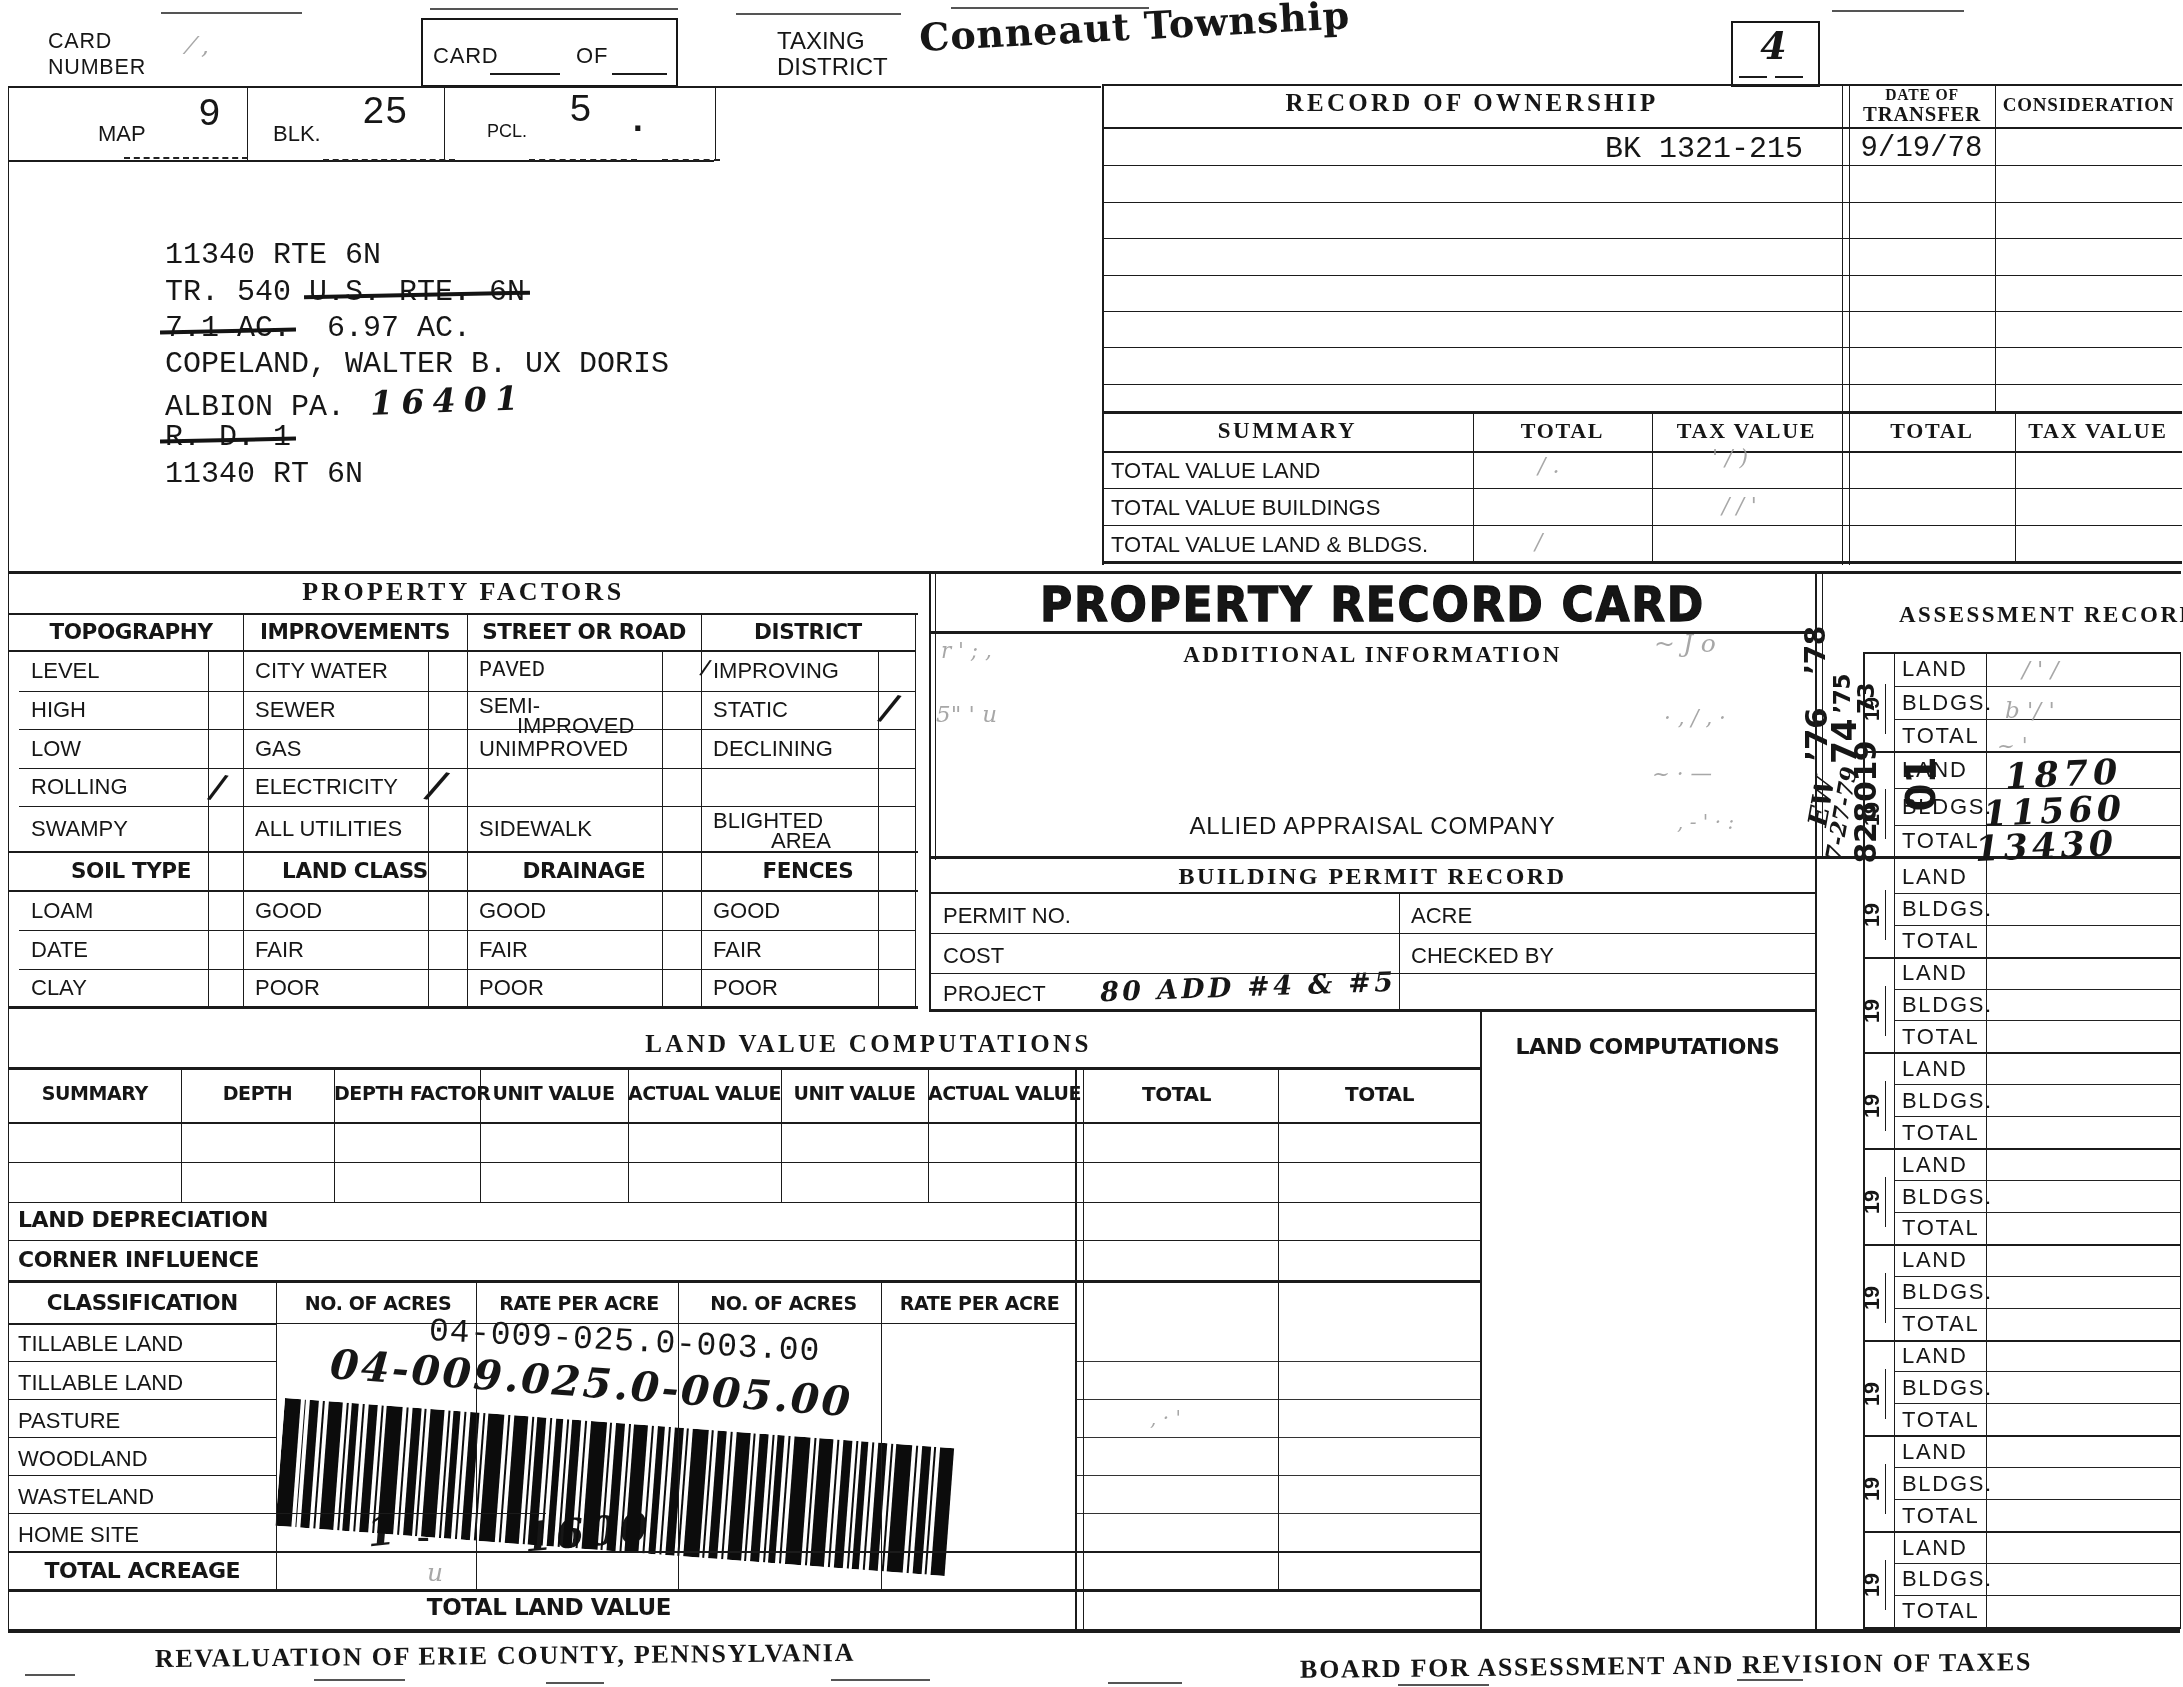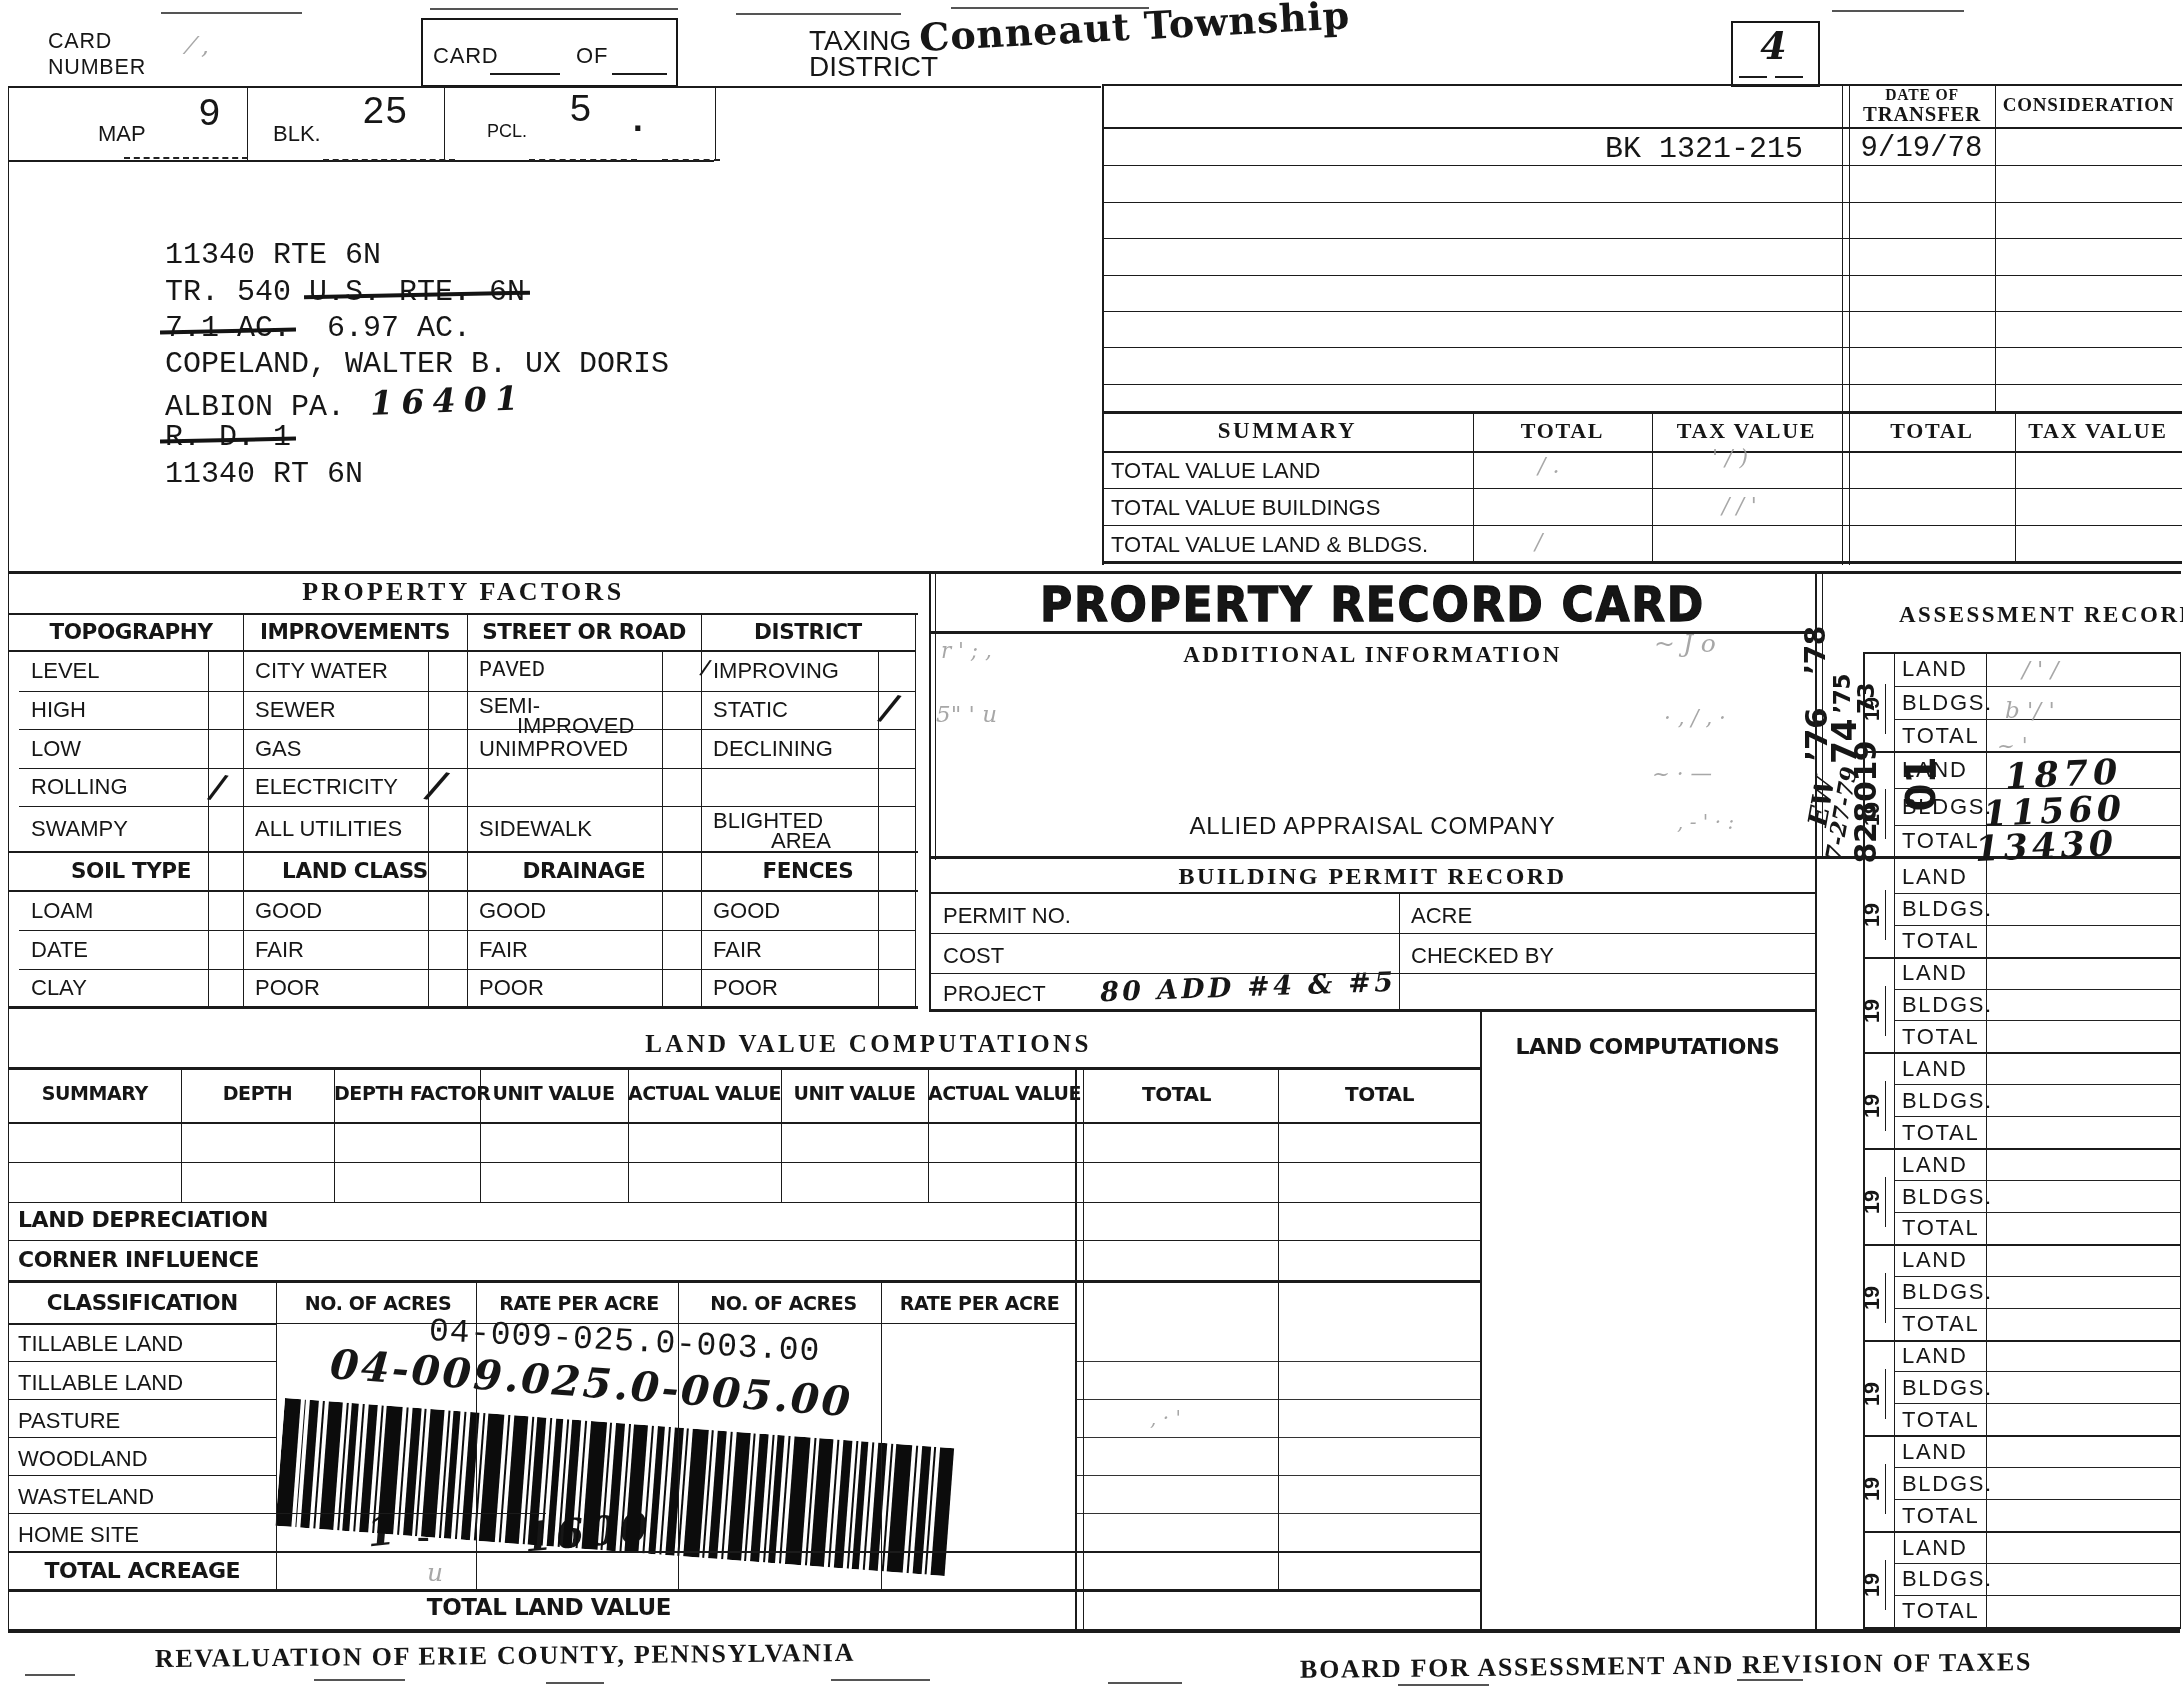--- a/index.html
+++ b/index.html
@@ -26,21 +26,21 @@
 
   <div class="abs sans" style="left:48px;top:28px;font-size:21.5px;line-height:26px;letter-spacing:0.8px;">
     <div>CARD</div>
     <div>NUMBER</div>
   </div>
 
   <div class="abs" style="left:421px;top:18px;width:253px;height:65px;border:2.5px solid #161616;"></div>
   <div class="abs sans" style="left:433px;top:43px;font-size:22px;letter-spacing:0.8px;">CARD</div>
   <div class="abs sans" style="left:576px;top:43px;font-size:22px;letter-spacing:0.8px;">OF</div>
 
-  <div class="abs sans" style="left:777px;top:28px;font-size:28px;line-height:26px;margin-left:32px;">
+  <div class="abs sans" style="left:777px;top:28px;font-size:24px;line-height:26px;">
     <div>TAXING</div>
     <div>DISTRICT</div>
   </div>
   <div class="abs stamp" style="left:918px;top:15px;font-size:38px;letter-spacing:0.8px;transform:rotate(-3deg);transform-origin:left top;">Conneaut Township</div>
 
   <div class="abs" style="left:1731px;top:20.7px;width:85px;height:62px;border:2.5px solid #161616;"></div>
   <div class="abs hand ctr" style="left:1731px;top:23px;width:85px;font-size:38px;">4</div>
 
   <div class="abs sans" style="left:98px;top:121px;font-size:22px;">MAP</div>
   <div class="abs mono" style="left:198px;top:93px;font-size:38px;">9</div>
@@ -60,20 +60,21 @@
   <div class="abs mono" style="left:165px;top:347px;font-size:30px;">COPELAND, WALTER B. UX DORIS</div>
   <div class="abs mono" style="left:165px;top:384px;font-size:30px;">
     <span>ALBION PA.</span>
     <span class="hand" style="font-size:33px;letter-spacing:8.3px;position:relative;top:-3.3px;left:6.6px;display:inline-block;transform:rotate(-2deg);">16401</span>
   </div>
   <div class="abs mono" style="left:165px;top:420px;font-size:30px;">
     <span class="struck">R. D. 1</span>
   </div>
   <div class="abs mono" style="left:165px;top:457px;font-size:30px;">11340 RT 6N</div>
 
+  <div class="abs serifb ctr" style="left:1102px;top:89px;width:740px;font-size:25px;letter-spacing:3.3px;">RECORD OF OWNERSHIP</div>
   <div class="abs serifb ctr" style="left:1849px;top:86px;width:146px;font-size:15.7px;letter-spacing:0.8px;">DATE OF</div>
   <div class="abs serifb ctr" style="left:1849px;top:103px;width:146px;font-size:20.7px;letter-spacing:0.8px;">TRANSFER</div>
   <div class="abs serifb ctr" style="left:1995px;top:94px;width:187px;font-size:19px;letter-spacing:0.8px;">CONSIDERATION</div>
   <div class="abs mono" style="left:1571px;top:132px;width:232px;text-align:right;font-size:30px;">BK 1321-215</div>
   <div class="abs mono ctr" style="left:1852px;top:132px;width:139px;font-size:29px;">9/19/78</div>
 
   <div class="abs serifb ctr" style="left:1102px;top:418px;width:371px;font-size:23px;letter-spacing:2.5px;">SUMMARY</div>
   <div class="abs serifb ctr" style="left:1473px;top:418px;width:179px;font-size:22px;letter-spacing:1.7px;">TOTAL</div>
   <div class="abs serifb ctr" style="left:1652px;top:418px;width:189px;font-size:22px;letter-spacing:1.7px;">TAX VALUE</div>
   <div class="abs serifb ctr" style="left:1849px;top:418px;width:166px;font-size:22px;letter-spacing:1.7px;">TOTAL</div>

